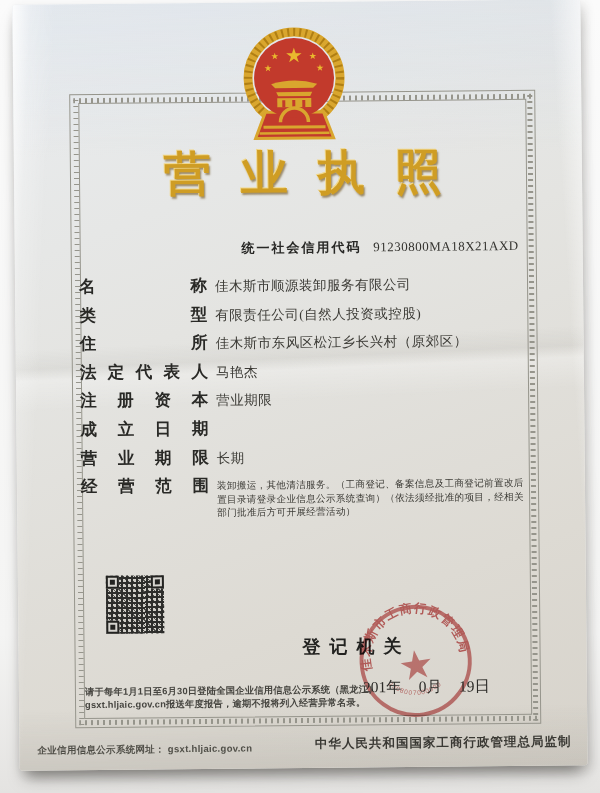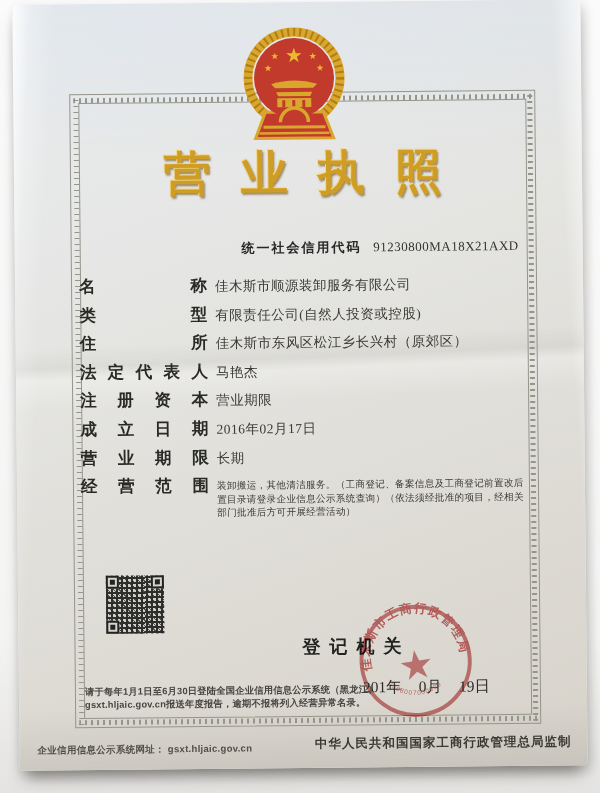--- a/index.html
+++ b/index.html
@@ -141,21 +141,20 @@
     <div class="row">
       <span class="flabel">法定代表人</span>
       <span class="fvalue">马艳杰</span>
     </div>
     <div class="row">
       <span class="flabel">注册资本</span>
       <span class="fvalue">营业期限</span>
     </div>
     <div class="row">
       <span class="flabel">成立日期</span>
-      <span class="fvalue">2016年02月17日</span>
     </div>
     <div class="row">
       <span class="flabel">营业期限</span>
       <span class="fvalue">长期</span>
     </div>
     <div class="row scope">
       <span class="flabel">经营范围</span>
       <span class="fvalue">装卸搬运，其他清洁服务。（工商登记、备案信息及工商登记前置改后置目录请登录企业信息公示系统查询）（依法须经批准的项目，经相关部门批准后方可开展经营活动）</span>
     </div>
   </div>

